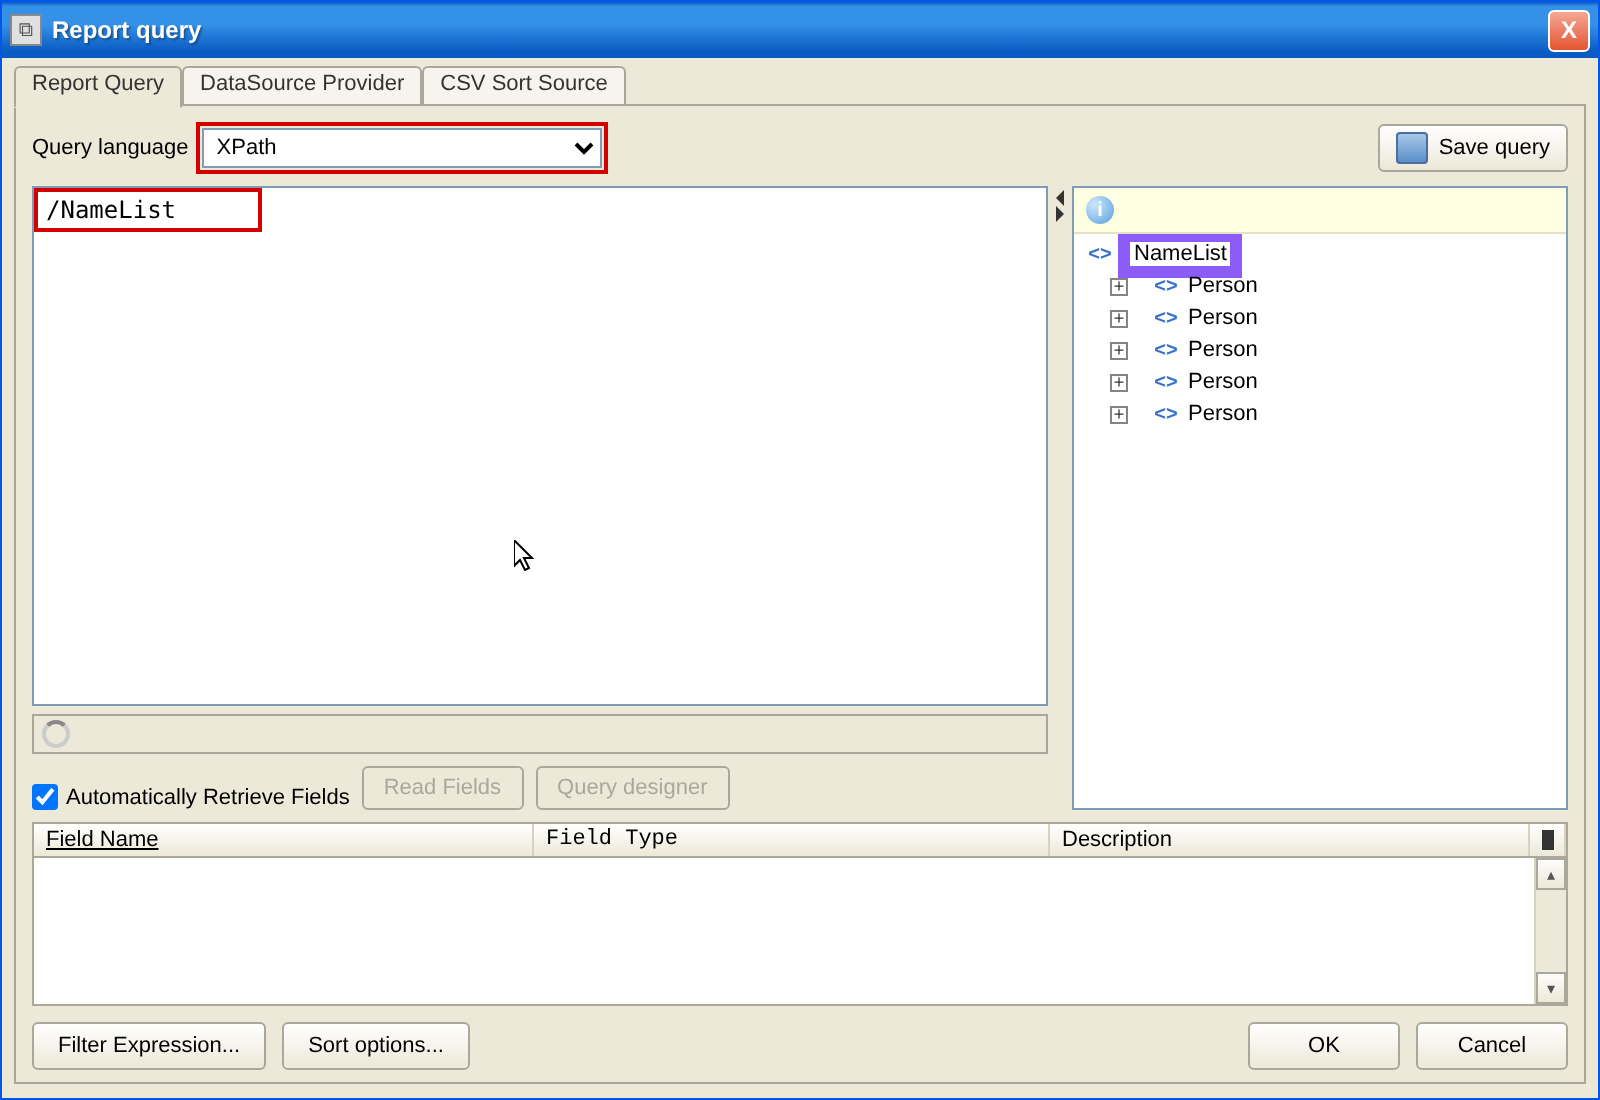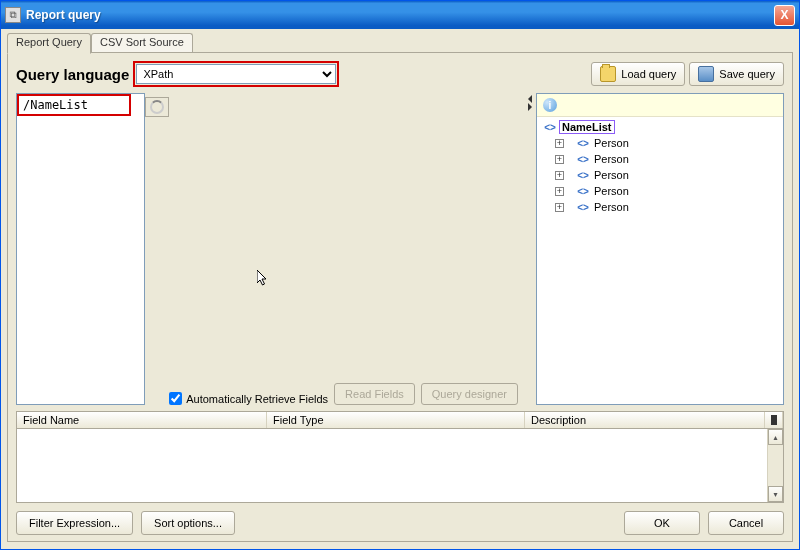--- a/index.html
+++ b/index.html
@@ -12,32 +12,32 @@
 .titlebar .close-btn { width: 21px; height: 21px; background: linear-gradient(to bottom, #f5a896, #e45432); border: 1px solid #fff; border-radius: 3px; color: #fff; font-weight: bold; display: flex; align-items: center; justify-content: center; cursor: pointer; font-size: 12px; }
 
 .client { flex: 1; background: #ece9d8; display: flex; flex-direction: column; padding: 4px 6px 6px 6px; }
 
 .tabs { display: flex; height: 20px; }
 .tab { border: 1px solid #aca899; border-bottom: none; background: #f6f4ec; padding: 2px 8px; margin-right: 0; border-top-left-radius: 3px; border-top-right-radius: 3px; cursor: pointer; font-size: 11px; color: #333; }
 .tab.active { background: #ece9d8; position: relative; z-index: 2; border-bottom: 1px solid #ece9d8; margin-bottom: -1px; }
 .tab-panel-border { border: 1px solid #aca899; background: #ece9d8; position: relative; top: -1px; flex: 1; display: flex; flex-direction: column; padding: 8px 8px 6px 8px; min-height: 0; }
 
 .top-row { display: flex; align-items: center; gap: 4px; }
-.lang-label { font-size: 15px; color: #000; font-weight: bold; }
+.lang-label { font-size: 11px; color: #000; }
 .lang-select-wrap { border: 2px solid #d40000; padding: 1px; display: inline-block; }
 .lang-select { width: 200px; height: 20px; border: 1px solid #7f9db9; background: #fff; font-size: 11px; padding: 1px 2px; }
 .spacer-flex { flex: 1; }
 .toolbar-btn { height: 24px; border: 1px solid #aca899; background: linear-gradient(to bottom, #fff, #ece9d8); border-radius: 3px; padding: 0 8px; display: flex; align-items: center; gap: 5px; cursor: pointer; font-size: 11px; }
 .icon16 { width: 16px; height: 16px; display: inline-block; }
 .folder-icon { background: #f4d56a; border: 1px solid #b8962a; border-radius: 2px; position: relative; }
 .folder-icon::before { content: ""; position: absolute; top: -3px; left: 1px; width: 6px; height: 3px; background: #f4d56a; border: 1px solid #b8962a; border-bottom: none; border-radius: 1px 1px 0 0; }
 .disk-icon { background: linear-gradient(to bottom, #a8c7e8, #5a8fc7); border: 1px solid #47709e; border-radius: 2px; }
 
 .middle-row { display: flex; gap: 2px; flex: 1; margin-top: 6px; min-height: 0; }
-.left-pane { flex: 1; display: flex; flex-direction: row; min-height: 0; }
+.left-pane { flex: 1; display: flex; flex-direction: column; min-height: 0; }
 .query-box { border: 1px solid #7f9db9; background: #fff; flex: 1; font-family: monospace; font-size: 12px; padding: 2px; position: relative; }
 .query-highlight { border: 2px solid #d40000; position: absolute; top: 0; left: 0; width: 114px; height: 22px; pointer-events: none; }
 .query-text { padding: 2px 4px; color: #000; }
 
 .status-bar { height: 20px; border: 1px solid #aca899; background: #ece9d8; margin-top: 4px; display: flex; align-items: center; padding: 0 4px; }
 .spinner-icon { width: 14px; height: 14px; border: 2px solid #ccc; border-top-color: #888; border-radius: 50%; }
 
 .controls-row { display: flex; align-items: flex-end; gap: 6px; margin-top: 6px; }
 .checkbox-wrap { display: flex; align-items: center; gap: 4px; }
 .checkbox-wrap input { width: 13px; height: 13px; }
@@ -52,26 +52,26 @@
 .hint-bar { background: #ffffe1; border-bottom: 1px solid #e5e2c8; padding: 4px 6px; display: flex; gap: 6px; align-items: flex-start; font-size: 11px; color: #333; }
 .info-icon { width: 14px; height: 14px; border-radius: 50%; background: radial-gradient(circle at 30% 30%, #cde6fb, #5aa0de); color: #fff; font-weight: bold; font-size: 10px; display: flex; align-items: center; justify-content: center; flex-shrink: 0; }
 .tree { flex: 1; padding: 2px 4px; overflow: auto; }
 .tree-row { display: flex; align-items: center; height: 16px; gap: 2px; }
 .tree-indent0 { padding-left: 2px; }
 .tree-indent1 { padding-left: 14px; }
 .expander { width: 9px; height: 9px; border: 1px solid #848484; background: #fff; display: flex; align-items: center; justify-content: center; font-size: 9px; line-height: 1; color: #333; cursor: pointer; }
 .dots { width: 8px; display: inline-block; }
 .tag-icon { width: 14px; height: 12px; display: inline-flex; align-items: center; justify-content: center; font-size: 10px; font-weight: bold; color: #3a72c8; }
 .node-label { font-size: 11px; color: #000; padding: 0 2px; }
-.node-highlight { border: 1px solid #8b5cf6; padding: 0 2px; font-weight: bold; }
+.node-highlight { border: 6px solid #8b5cf6; padding: 0 2px; font-weight: normal; }
 
 .fields-header { display: flex; border: 1px solid #aca899; margin-top: 6px; background: linear-gradient(to bottom, #fff, #ece9d8); height: 18px; }
 .col { border-right: 1px solid #d6d2bf; padding: 2px 6px; font-size: 11px; color: #000; }
-.col1 { width: 250px; }
-.col2 { width: 258px; }
+.col1 { width: 250px; text-decoration: underline; }
+.col2 { width: 258px; font-family: Liberation Mono, monospace; }
 .col3 { flex: 1; }
 .col4 { width: 18px; display: flex; align-items: center; justify-content: center; }
 .grid-icon { width: 10px; height: 10px; border: 1px solid #333; display: grid; grid-template-columns: 1fr 1fr; grid-template-rows: 1fr 1fr; }
 .grid-icon div { border: 0.5px solid #333; }
 
 .fields-body { border: 1px solid #aca899; border-top: none; background: #fff; height: 74px; position: relative; }
 .scrollbar { position: absolute; right: 0; top: 0; bottom: 0; width: 16px; background: #ece9d8; border-left: 1px solid #d6d2bf; }
 .scroll-btn { height: 16px; background: linear-gradient(to bottom, #fdfdfb, #ece9d8); border: 1px solid #aca899; display: flex; align-items: center; justify-content: center; font-size: 8px; color: #555; }
 
 .bottom-row { display: flex; align-items: center; margin-top: 8px; gap: 8px; }
@@ -86,38 +86,35 @@
   <div class="titlebar">
     <div class="app-icon">⧉</div>
     <div class="title-text">Report query</div>
     <div class="close-btn">X</div>
   </div>
 
   <div class="client">
 
     <div class="tabs">
       <div class="tab active">Report Query</div>
+      <div class="tab">DataSource Provider</div>
       <div class="tab">CSV Sort Source</div>
     </div>
 
     <div class="tab-panel-border">
 
       <div class="top-row">
         <span class="lang-label">Query language</span>
         <span class="lang-select-wrap">
           <select class="lang-select">
             <option selected="">XPath</option>
           </select>
         </span>
         <div class="spacer-flex"></div>
         <div class="toolbar-btn">
-          <span class="icon16 folder-icon"></span>
-          <span>Load query</span>
-        </div>
-        <div class="toolbar-btn">
           <span class="icon16 disk-icon"></span>
           <span>Save query</span>
         </div>
       </div>
 
       <div class="middle-row">
 
         <div class="left-pane">
           <div class="query-box">
             <div class="query-highlight"></div>

